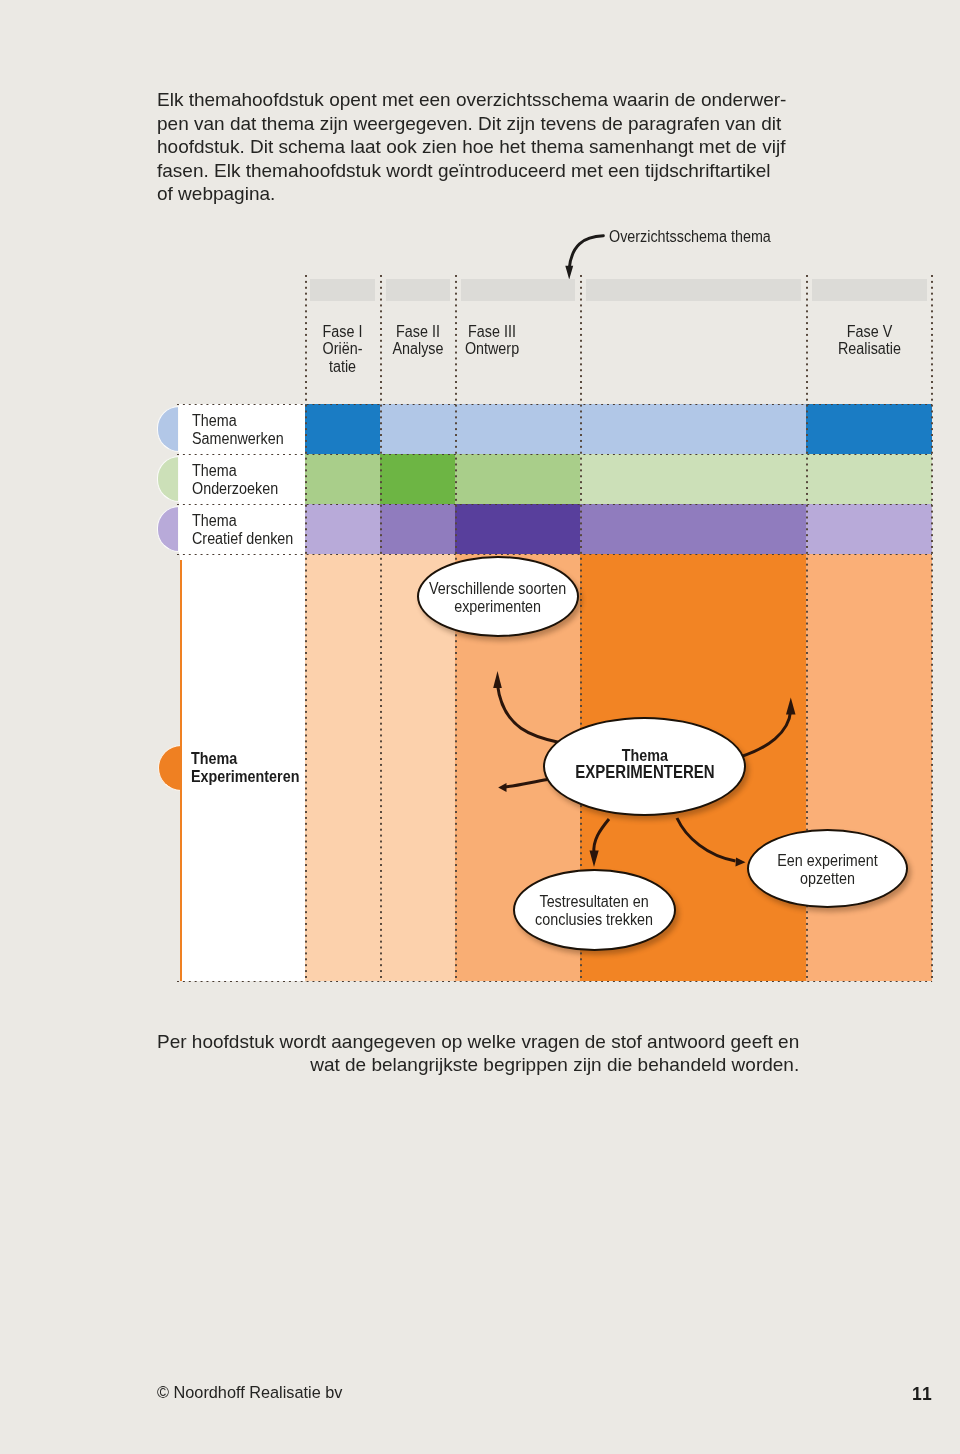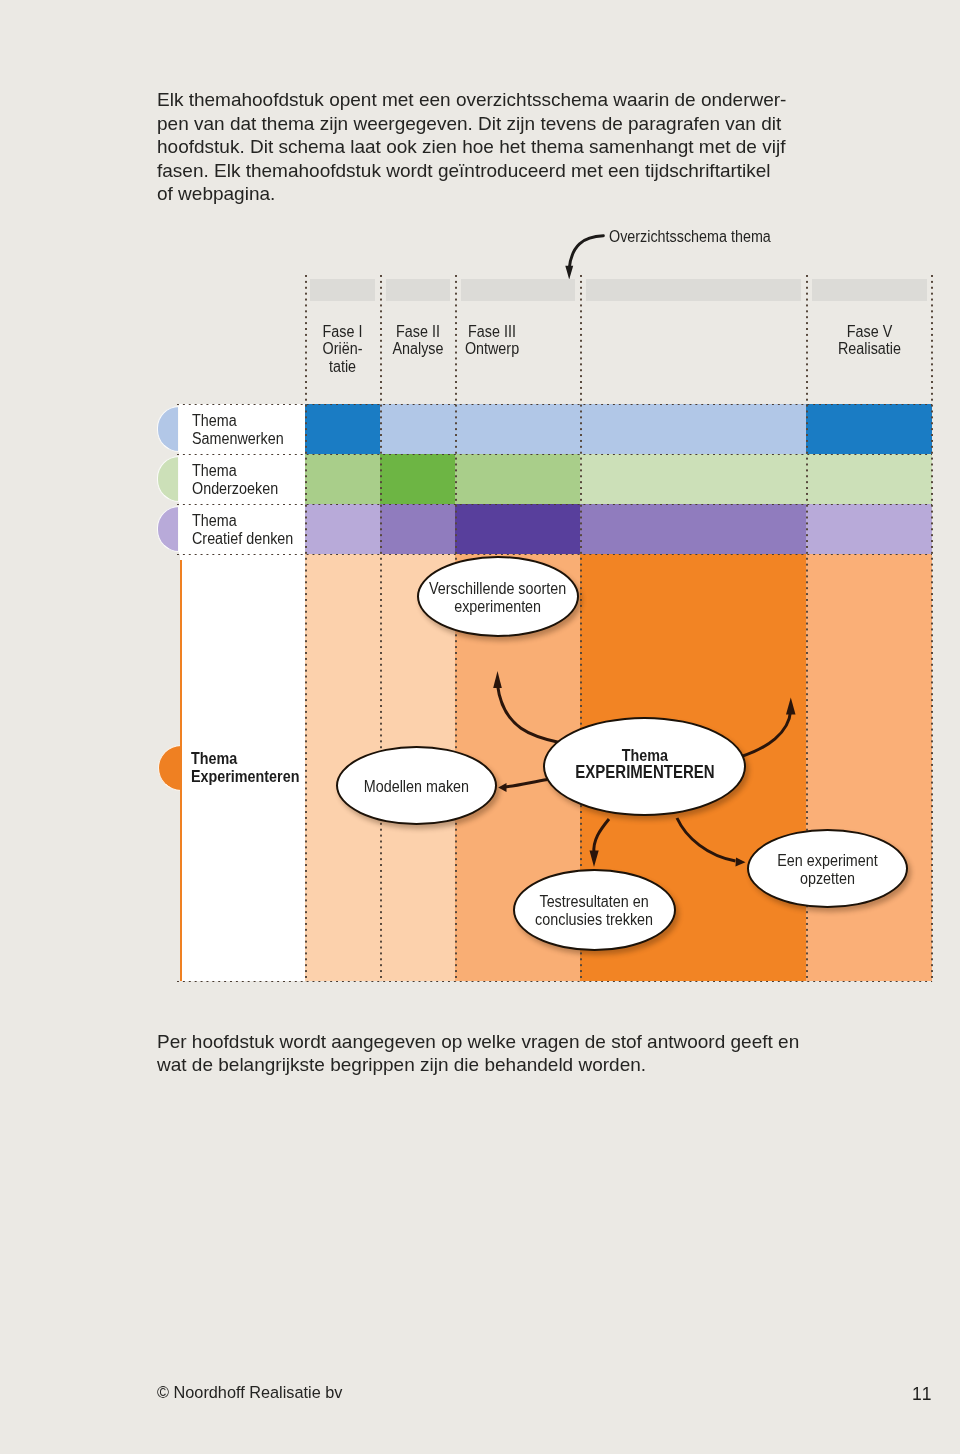--- a/index.html
+++ b/index.html
@@ -1,24 +1,24 @@
 <!DOCTYPE html>
 <html><head>
 <meta charset="utf-8">
 <style>
   html,body{margin:0;padding:0;}
   body{width:960px;height:1454px;background:#ebe9e4;font-family:"Liberation Sans",sans-serif;overflow:hidden;position:relative;-webkit-font-smoothing:antialiased;}
   .page{position:absolute;left:0;top:0;width:960px;height:1454px;}
 
   .para{position:absolute;font-size:19px;line-height:23.6px;color:#242422;white-space:pre-line;}
   .intro{left:157px;top:88px;}
-  .outro{left:157px;top:1029.5px;}
+  .outro{left:157px;top:1029.5px;text-align:right;}
 
   .foot-left{position:absolute;left:157px;top:1383px;font-size:16.3px;color:#242422;}
-  .foot-right{position:absolute;left:912px;top:1384px;font-size:17.5px;font-weight:normal;color:#1d1d1b;letter-spacing:1.2px;}
+  .foot-right{position:absolute;left:912px;top:1384px;font-size:17.5px;font-weight:bold;color:#1d1d1b;letter-spacing:1.2px;}
 
   .schema{position:absolute;left:0;top:0;width:796px;height:1050px;}
   .callout-label{position:absolute;left:608.5px;top:225.5px;font-size:17.3px;color:#242422;z-index:6;transform:scaleX(0.83);transform-origin:left top;}
   .callout-arrow{position:absolute;left:540px;top:230px;}
 
   .hdr-band{position:absolute;top:279px;height:22px;background:#dcdbd7;}
   .phase{position:absolute;top:322.5px;text-align:center;font-size:17.3px;line-height:17.8px;color:#242422;}
   .phase span{display:block;transform:scaleX(0.83);transform-origin:center;}
   .phase .pname{display:block;}
   .phase .psub{display:block;white-space:pre-line;}
@@ -192,23 +192,20 @@
         <path d="M498.2 787.5 L506.5 783 L506.5 792 Z"></path>
         <path d="M594 867 L589.5 850.5 L598.7 850.5 Z"></path>
         <path d="M745.5 862.2 L736 857.5 L735.5 866.5 Z"></path>
       </g>
     </svg>
 
     <div class="oval" style="left:417px;top:556px;width:162px;height:81px">
       <span>Verschillende soorten
 experimenten</span>
     </div>
-    <div class="oval" style="left:336px;top:746px;width:161px;height:79px">
-      <span>Modellen maken</span>
-    </div>
     <div class="oval" style="left:513px;top:869px;width:163px;height:82px">
       <span>Testresultaten en
 conclusies trekken</span>
     </div>
     <div class="oval" style="left:747px;top:829px;width:161px;height:79px">
       <span>Een experiment
 opzetten</span>
     </div>
     <div class="oval center-oval" style="left:543px;top:717px;width:203px;height:99px">
       <span class="c1">Thema</span>

